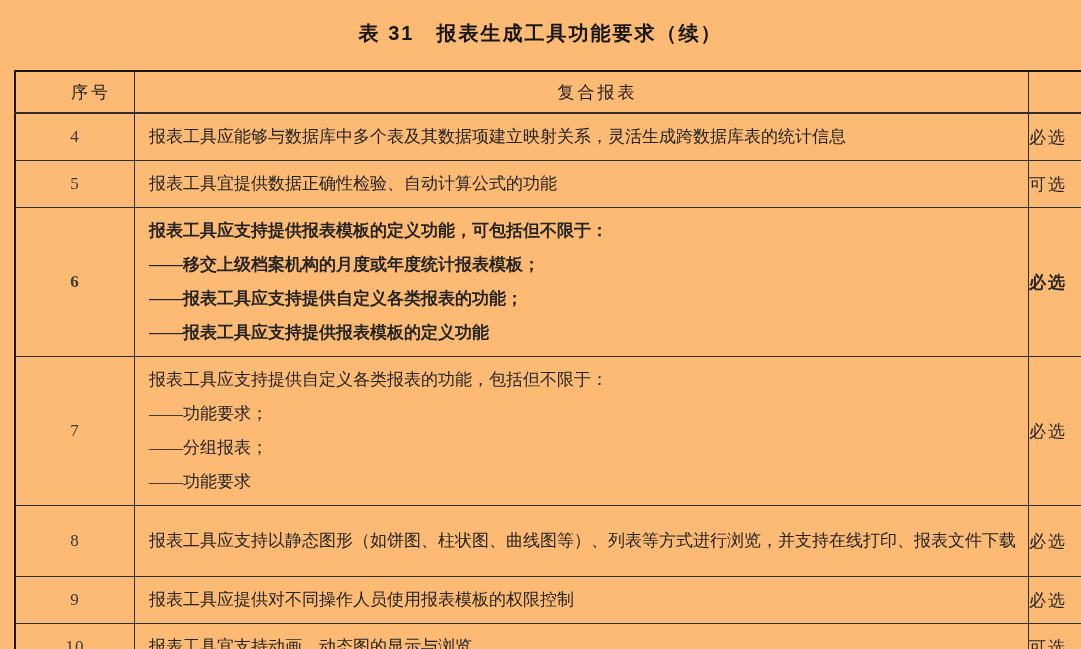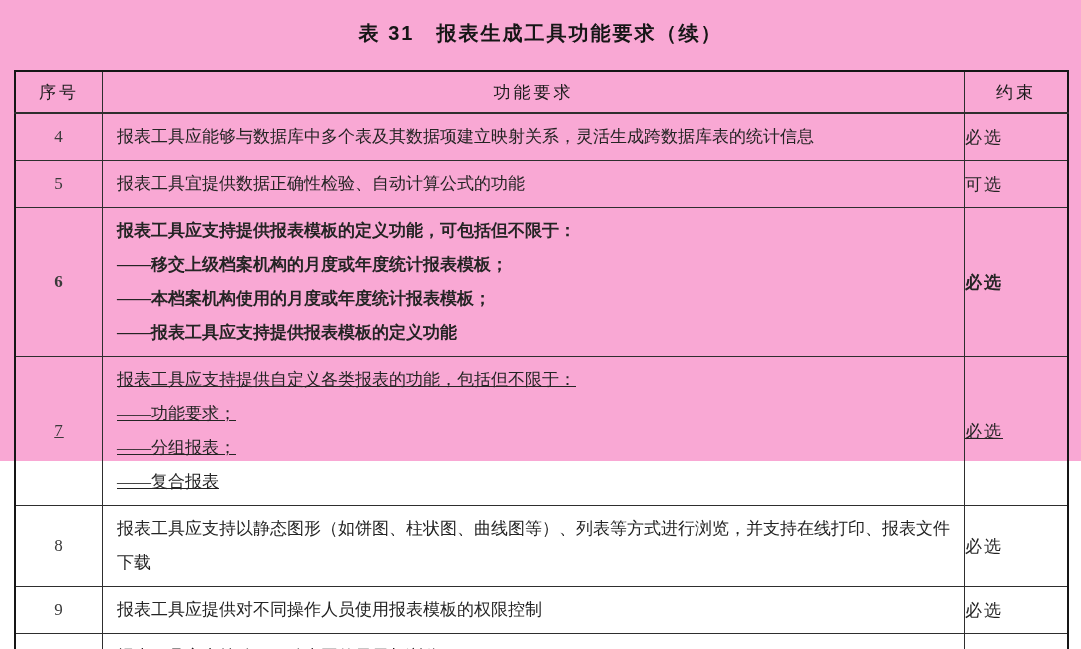--- a/index.html
+++ b/index.html
@@ -8,22 +8,22 @@
     background: #ffffff;
     width: 1081px;
     height: 649px;
     overflow: hidden;
     font-family: "Liberation Serif", "DejaVu Serif", serif;
     color: #1f1f1f;
   }
   .page {
     position: relative;
     width: 1081px;
-    height: 461px;
-    background: #f9a8d4;
+    height: 649px;
+    background: #fdba74;
   }
   .doc-title {
     padding-top: 20px;
     text-align: center;
     font-family: "Liberation Sans", "DejaVu Sans", sans-serif;
     font-weight: bold;
     font-size: 20px;
     letter-spacing: 2px;
     color: #161616;
   }
@@ -40,40 +40,41 @@
     padding: 0;
     vertical-align: middle;
   }
   
   table.req-table {
     border: 2px solid #161616;
     border-bottom-width: 3px;
   }
   table.req-table tr.header-row td {
     border-bottom-width: 2px;
+    padding-left: 32px;
   }
   .col-no   { width: 86px;  text-align: center; }
   .col-req  { width: 861px; }
   .col-cons { width: 102px; }
   tr.header-row td {
     height: 40px;
     text-align: center;
     letter-spacing: 3px;
     color: #1b1b1b;
   }
   .req-cell {
     padding: 6px 12px 6px 14px;
   }
   .req-line {
     line-height: 34px;
   }
   td.h-r4  { height: 41px; }
   td.h-r5  { height: 40px; }
   td.h-r6  { height: 143px; font-weight: bold; }
-  td.h-r7  { height: 136px; text-decoration: underline; }
+  td.h-r7  { height: 136px; }
   td.h-r8  { height: 70px; }
   td.h-r9  { height: 41px; }
   td.h-r10 { height: 42px; }
   .num {
     color: #3a3a3a;
     letter-spacing: 1px;
   }
   .cons {
     letter-spacing: 2px;
   }
@@ -82,21 +83,21 @@
 <body>
 
 <div class="page">
 
   <div class="doc-title">表 31　报表生成工具功能要求（续）</div>
 
   <table class="req-table">
     <tbody>
       <tr class="header-row">
         <td class="col-no">序号</td>
-        <td class="col-req">功能要求</td>
+        <td class="col-req">复合报表</td>
         <td class="col-cons">约束</td>
       </tr>
 
       <tr>
         <td class="col-no h-r4 num">4</td>
         <td class="col-req h-r4">
           <div class="req-cell">
             <div class="req-line">报表工具应能够与数据库中多个表及其数据项建立映射关系，灵活生成跨数据库表的统计信息</div>
           </div>
         </td>
@@ -112,35 +113,35 @@
         </td>
         <td class="col-cons h-r5 cons">可选</td>
       </tr>
 
       <tr>
         <td class="col-no h-r6 num">6</td>
         <td class="col-req h-r6">
           <div class="req-cell">
             <div class="req-line">报表工具应支持提供报表模板的定义功能，可包括但不限于：</div>
             <div class="req-line">——移交上级档案机构的月度或年度统计报表模板；</div>
-            <div class="req-line">——本档案机构使用的月度或年度统计报表模板；</div>
+            <div class="req-line">——报表工具应支持提供自定义各类报表的功能；</div>
             <div class="req-line">——报表工具应支持提供报表模板的定义功能</div>
           </div>
         </td>
         <td class="col-cons h-r6 cons">必选</td>
       </tr>
 
       <tr>
         <td class="col-no h-r7 num">7</td>
         <td class="col-req h-r7">
           <div class="req-cell">
             <div class="req-line">报表工具应支持提供自定义各类报表的功能，包括但不限于：</div>
             <div class="req-line">——功能要求；</div>
             <div class="req-line">——分组报表；</div>
-            <div class="req-line">——复合报表</div>
+            <div class="req-line">——功能要求</div>
           </div>
         </td>
         <td class="col-cons h-r7 cons">必选</td>
       </tr>
 
       <tr>
         <td class="col-no h-r8 num">8</td>
         <td class="col-req h-r8">
           <div class="req-cell">
             <div class="req-line">报表工具应支持以静态图形（如饼图、柱状图、曲线图等）、列表等方式进行浏览，并支持在线打印、报表文件下载</div>

